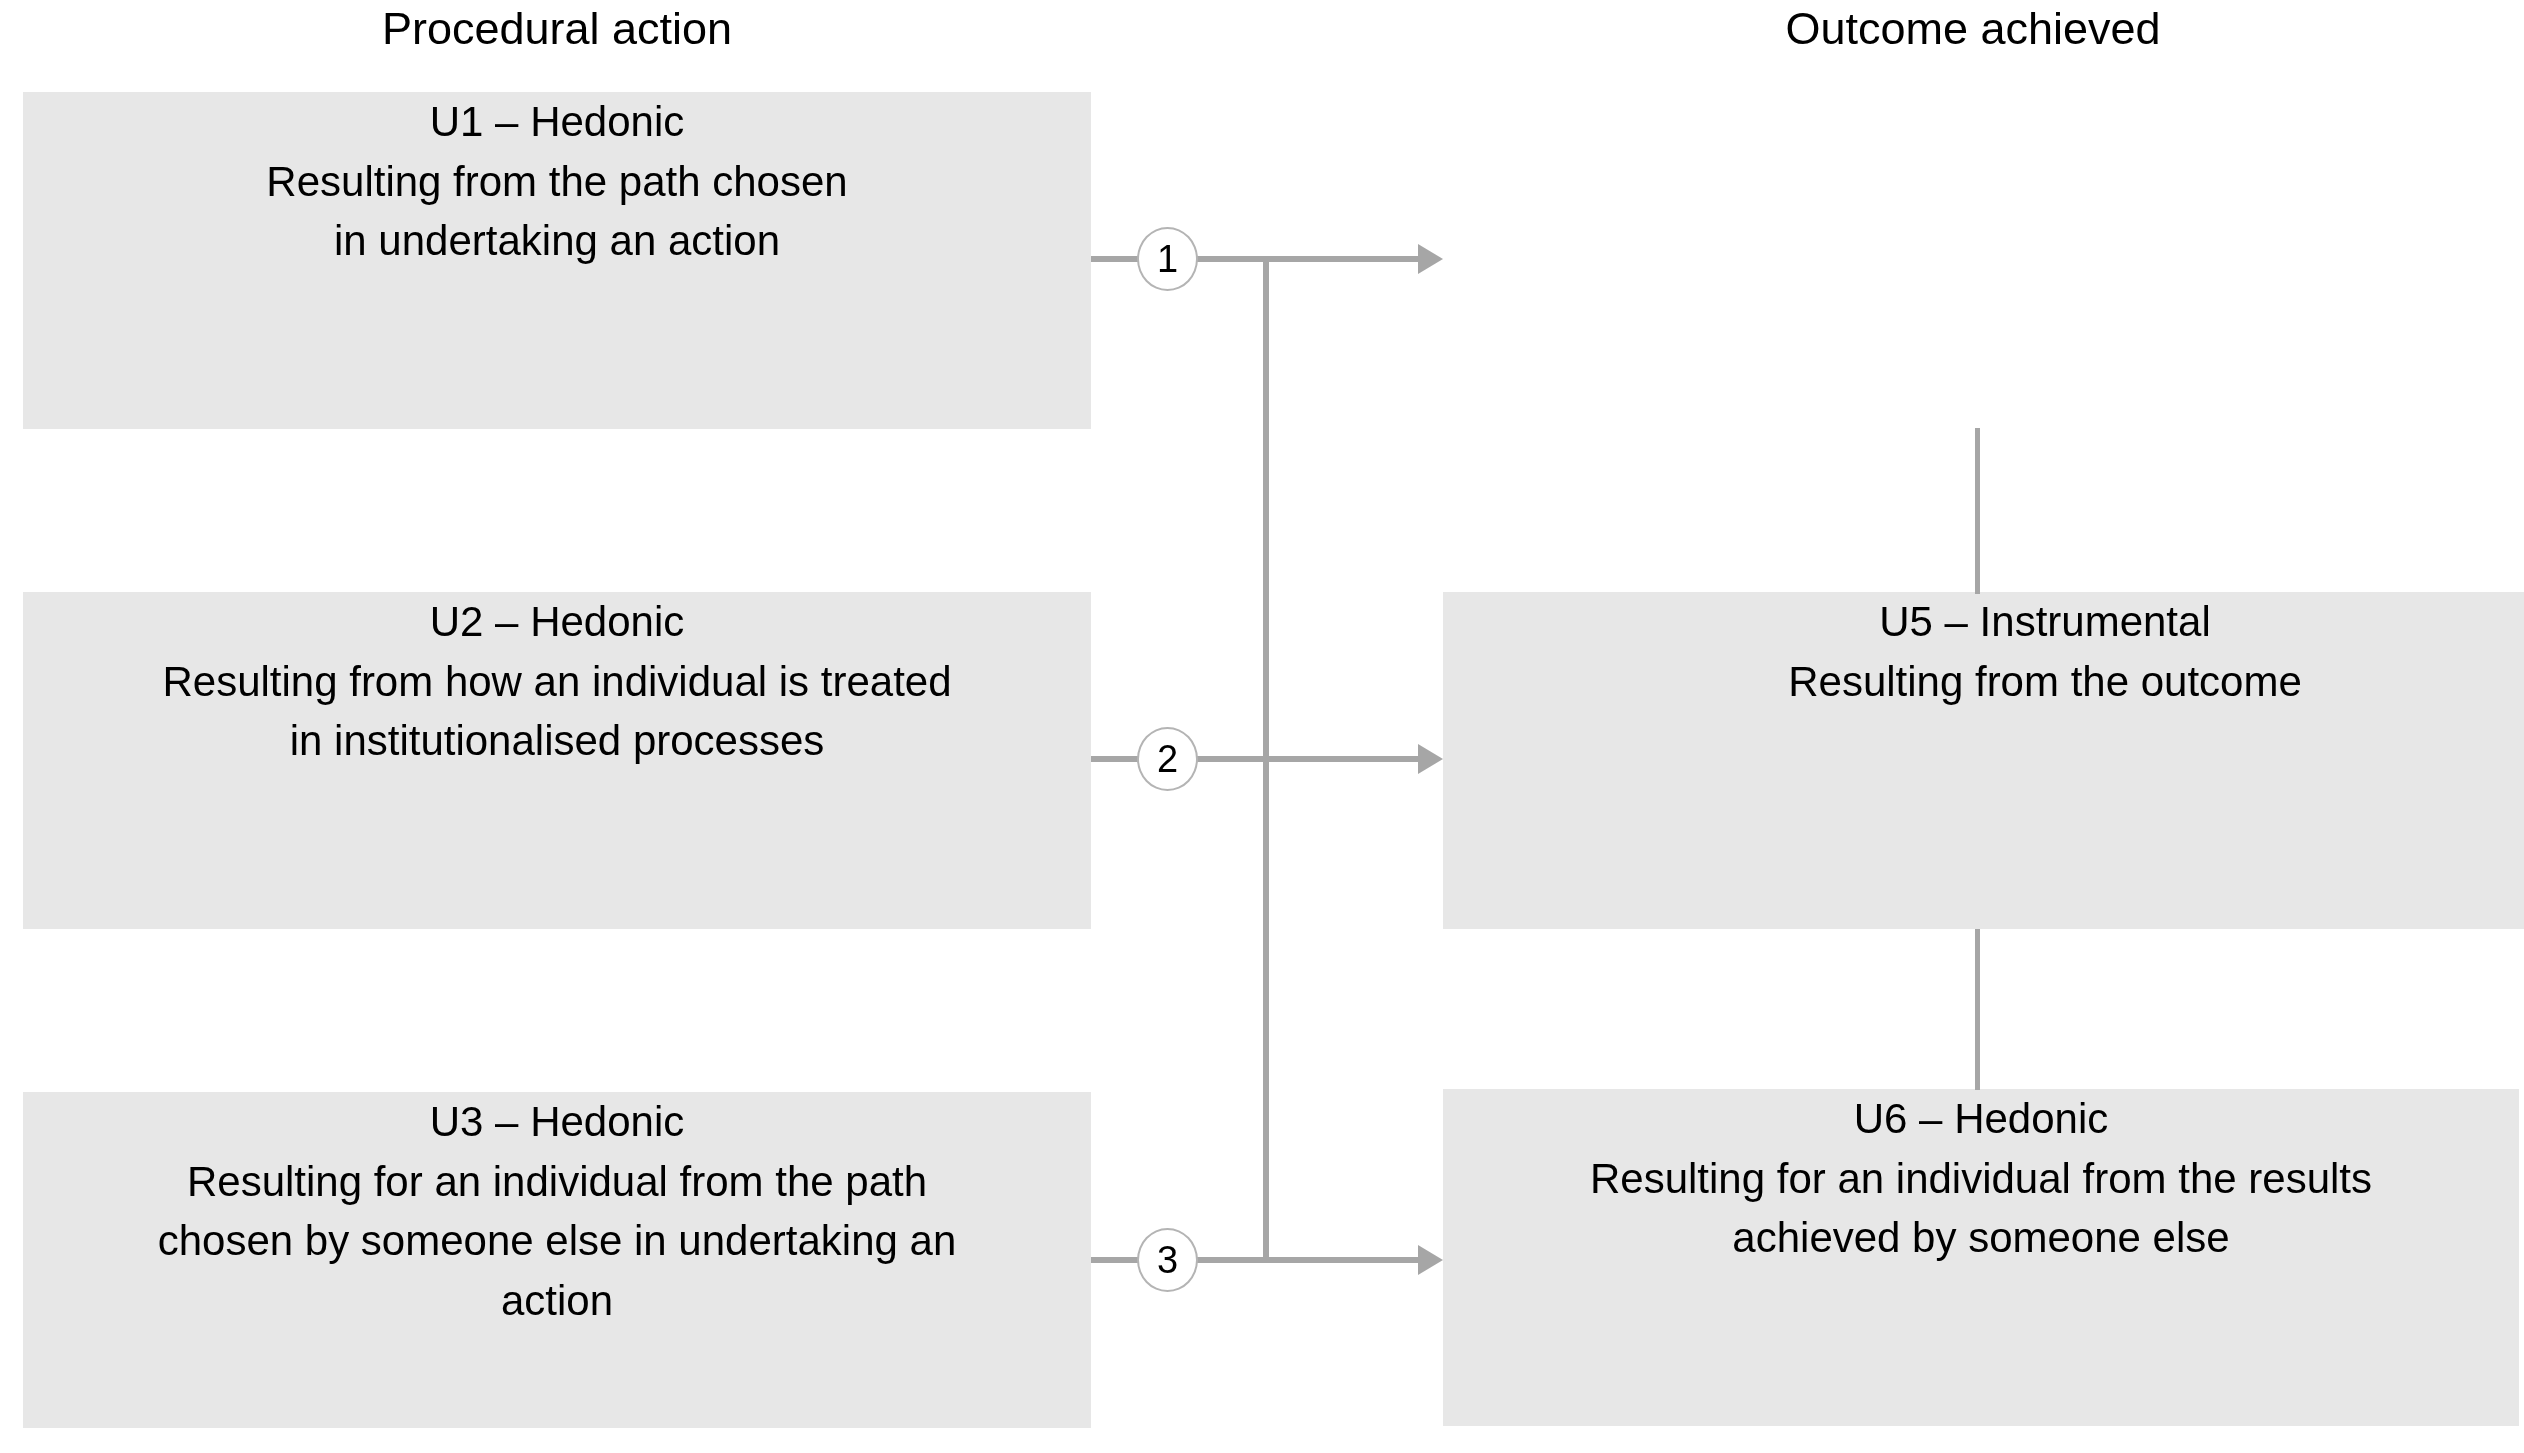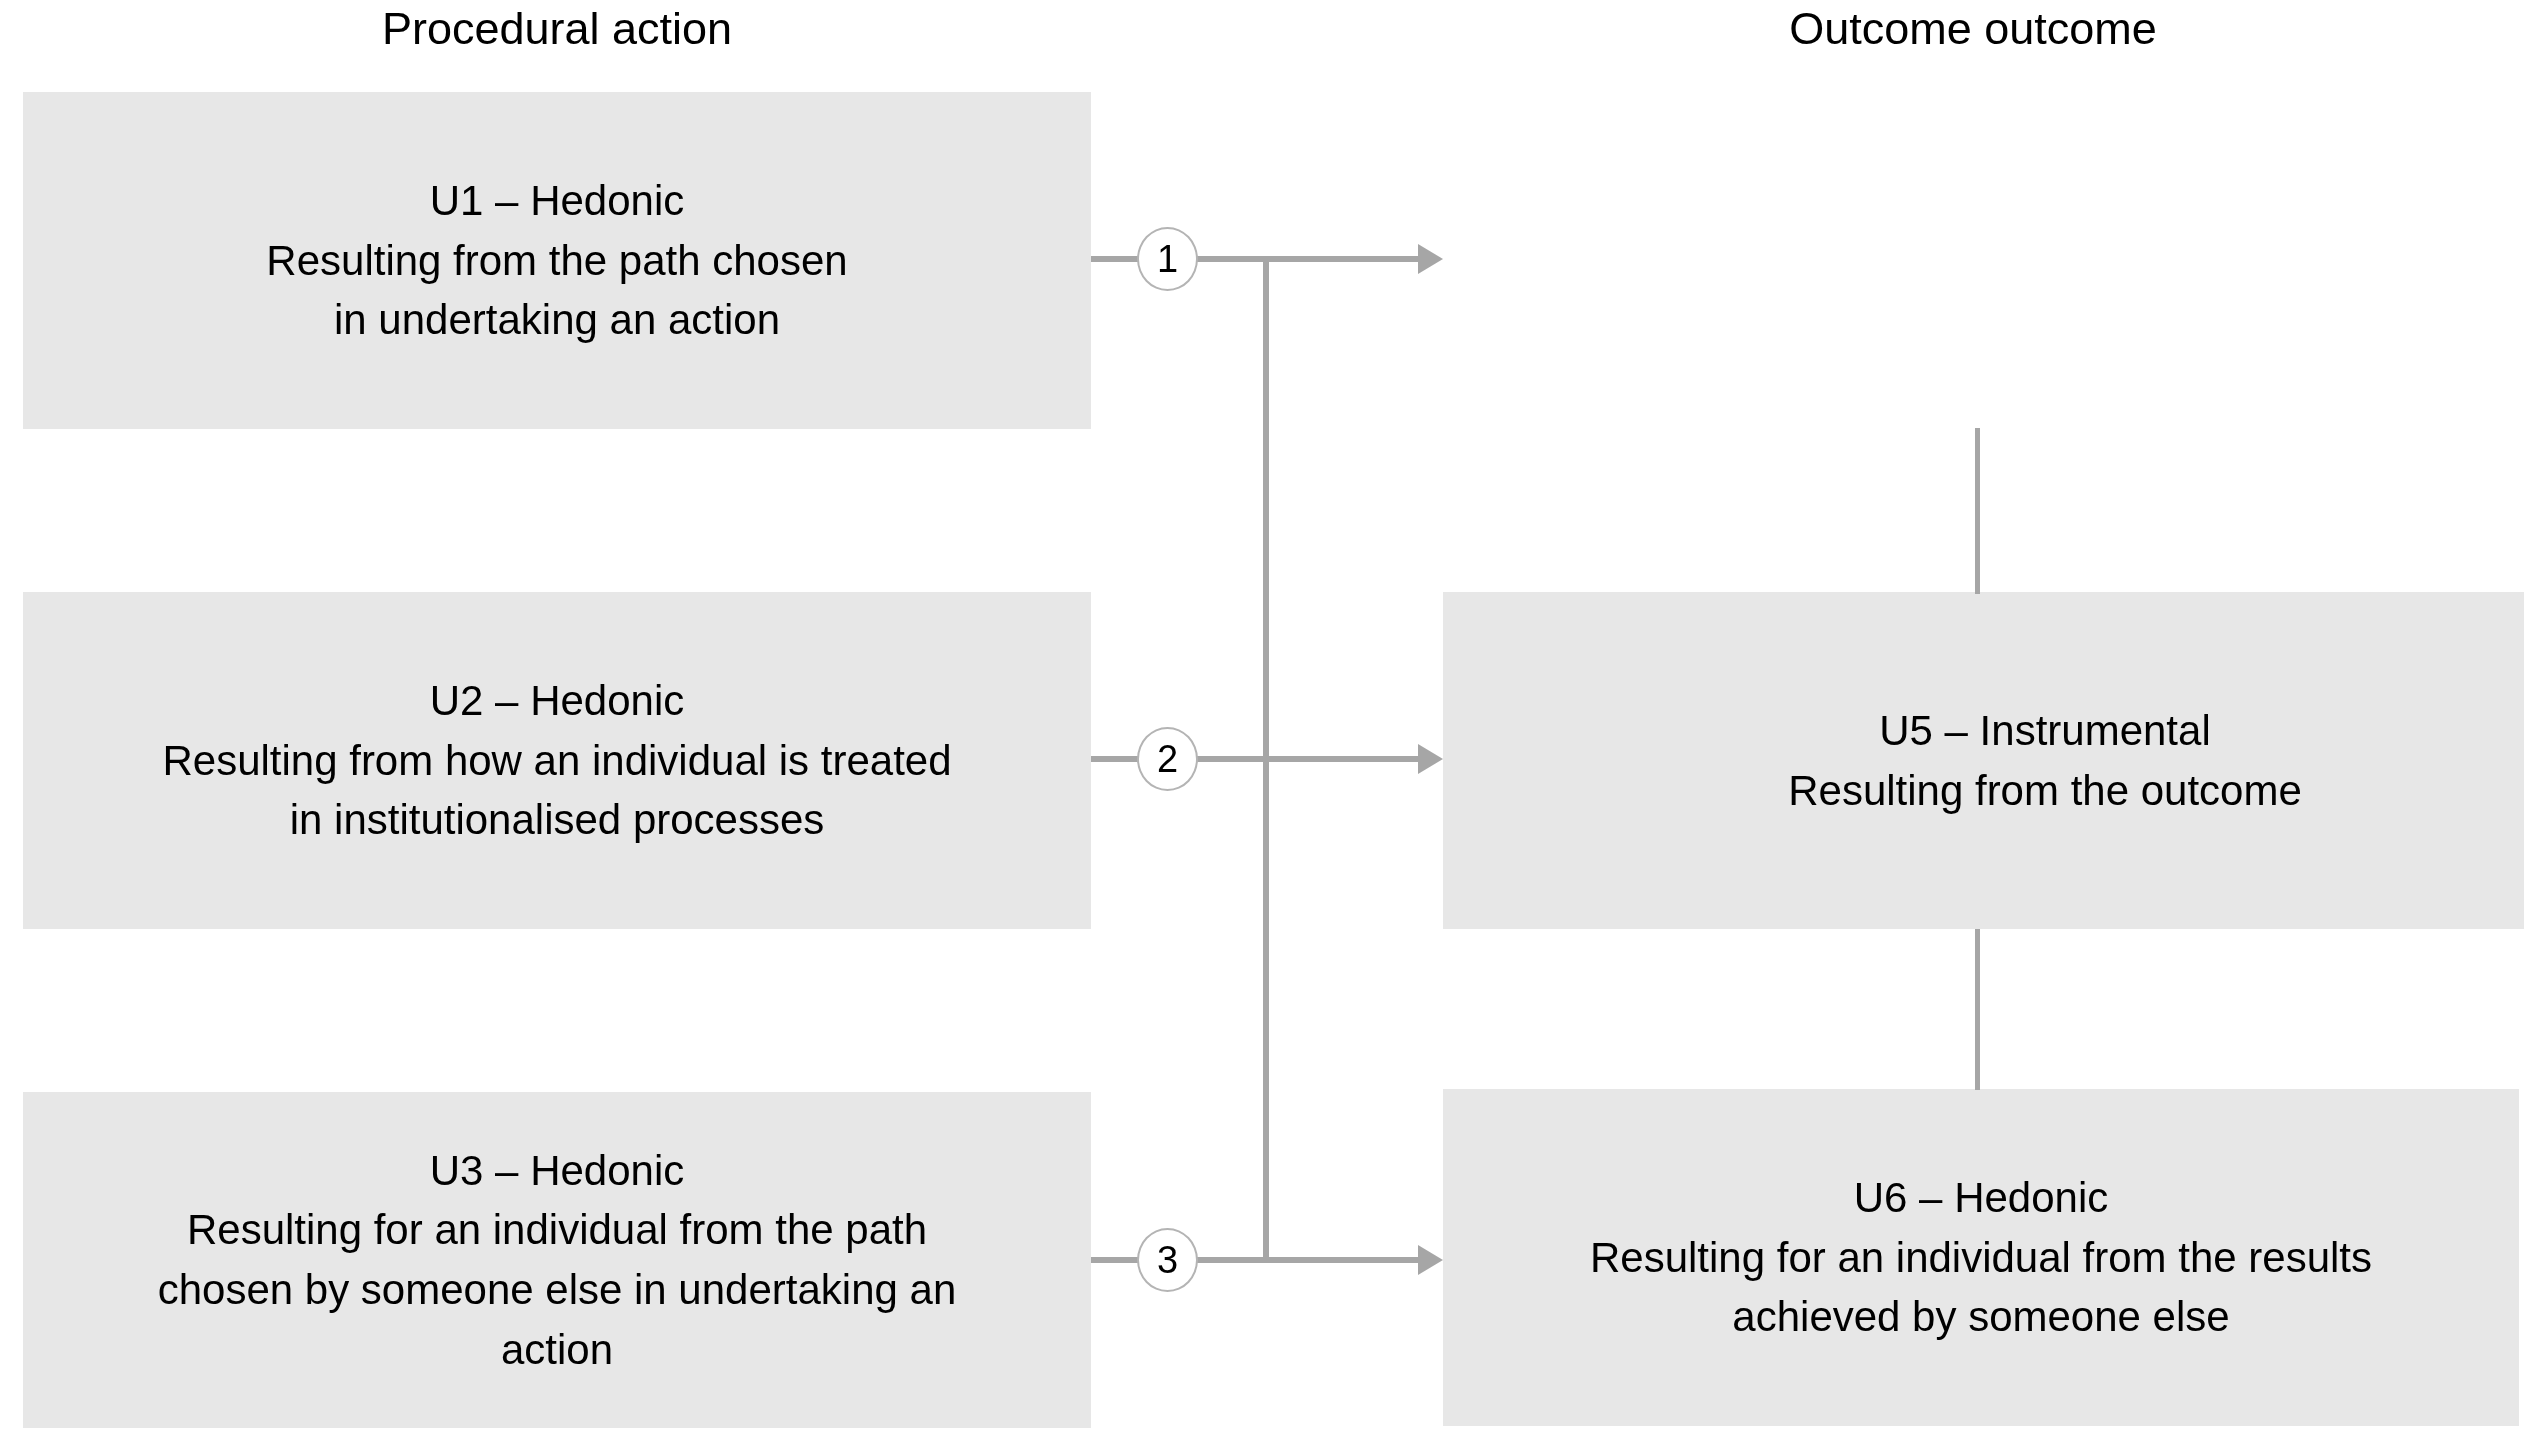--- a/index.html
+++ b/index.html
@@ -27,21 +27,21 @@
     color: #000000;
     white-space: nowrap;
   }
   #header-procedural { left: 23px;   top: 5.7px; width: 1068px; }
   #header-outcome    { left: 1443px; top: 5.7px; width: 1060px; }
 
   .node-box {
     position: absolute;
     background: #e7e7e7;
     display: flex;
-    align-items: center;
+    align-items: flex-start;
     justify-content: center;
     box-sizing: border-box;
     padding: 0 4.6px;
   }
   .node-text {
     text-align: center;
     font-size: 42px;
     line-height: 1.42;
     color: #000000;
   }
@@ -109,21 +109,21 @@
   #circle-1 { left: 1137px; top: 227px; }
   #circle-2 { left: 1137px; top: 727px; }
   #circle-3 { left: 1137px; top: 1228px; }
 </style>
 </head>
 <body>
 
 <div id="canvas">
 
   <div class="col-header" id="header-procedural">Procedural action</div>
-  <div class="col-header" id="header-outcome">Outcome outcome</div>
+  <div class="col-header" id="header-outcome">Outcome achieved</div>
 
   <div class="node-box" id="node-u1">
     <div class="node-text">U1 – Hedonic<br>Resulting from the path chosen<br>in undertaking an action</div>
   </div>
   <div class="node-box" id="node-u2">
     <div class="node-text">U2 – Hedonic<br>Resulting from how an individual is treated<br>in institutionalised processes</div>
   </div>
   <div class="node-box" id="node-u3">
     <div class="node-text">U3 – Hedonic<br>Resulting for an individual from the path<br>chosen by someone else in undertaking an<br>action</div>
   </div>

